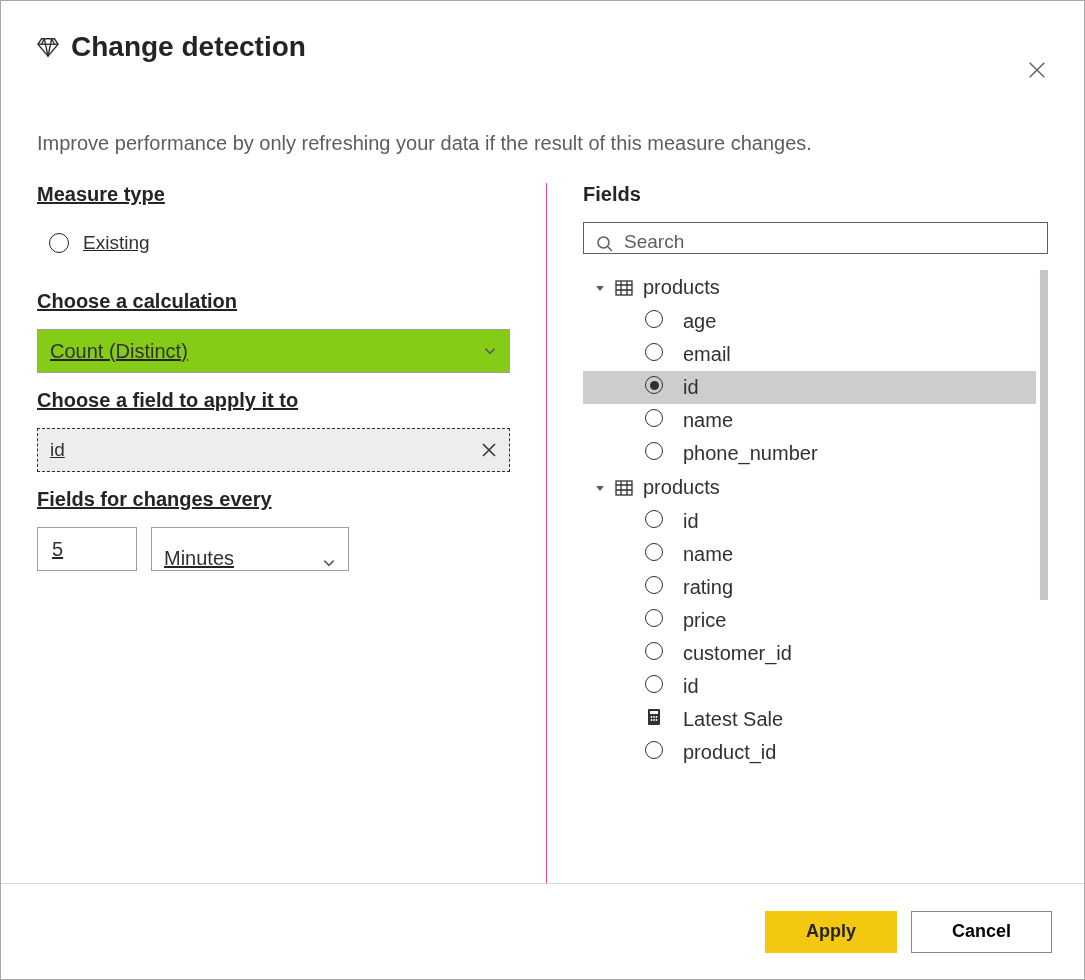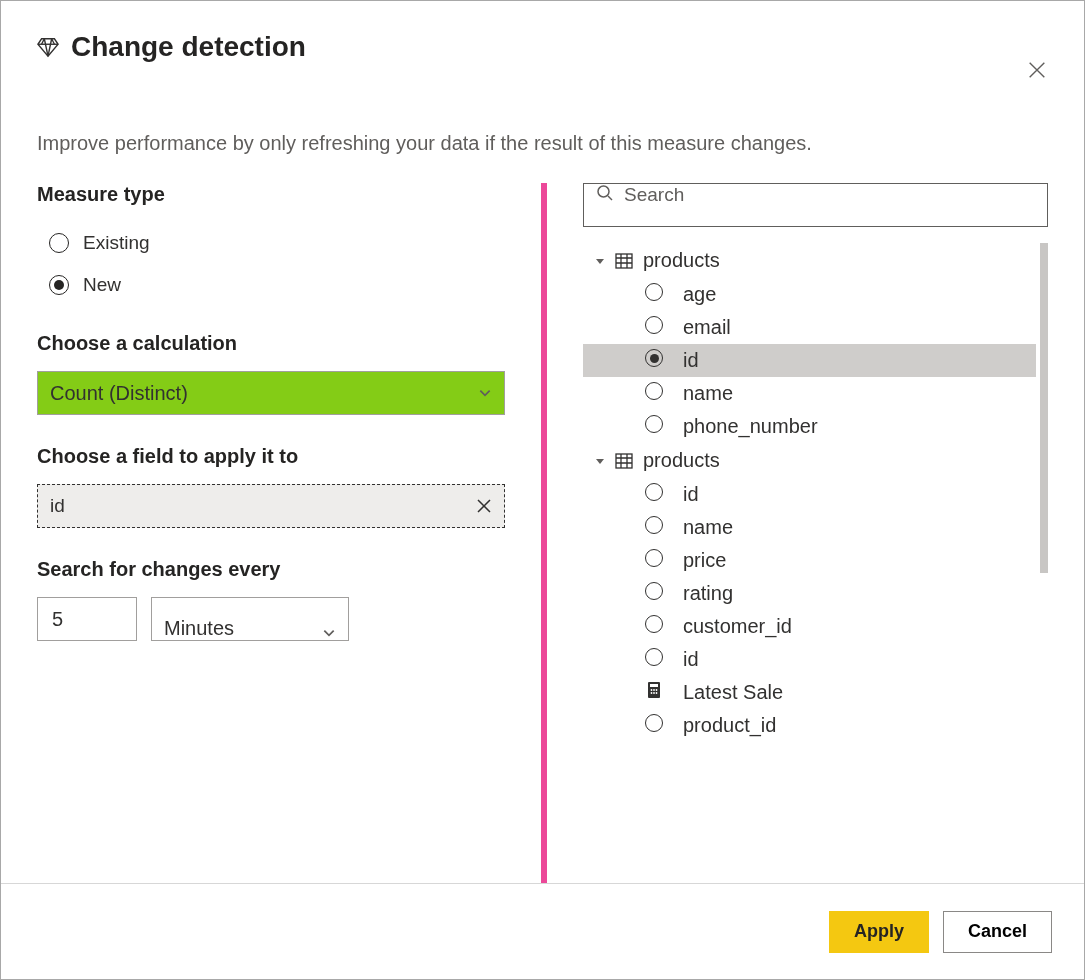--- a/index.html
+++ b/index.html
@@ -40,22 +40,23 @@
   .subtitle {
     font-size: 20px; color: #605e5c;
     margin-top: 44px; font-weight: 400;
   }
   .content {
     display: flex; flex: 1;
     margin-top: 28px; overflow: hidden;
   }
   .left-pane {
     width: 510px; flex-shrink: 0;
-    border-right: 6px solid #ec4899;
+    border-right: 1px solid #ec4899;
     padding-right: 36px;
+    text-decoration: underline;
   }
   .right-pane { flex: 1; padding-left: 36px; display: flex; flex-direction: column; }
   .section-label {
     font-size: 20px; font-weight: 700; color: #252423;
     margin-bottom: 16px;
   }
   .radio-group { margin-bottom: 26px; }
   .radio-item {
     display: flex; align-items: center; gap: 14px;
     padding: 10px 0 10px 12px; cursor: pointer;
@@ -81,38 +82,38 @@
   .chevron { width: 14px; height: 14px; }
   .field-box {
     width: 100%; height: 44px;
     border: 1.5px dashed #323130;
     background: #eeedeb;
     display: flex; align-items: center; justify-content: space-between;
     padding: 0 12px; font-size: 19px; color: #323130;
     margin-top: 4px;
   }
   .field-box .x { width: 16px; height: 16px; cursor: pointer; }
-  .mt-block { margin-top: 30px; }
+  .mt-block { margin-top: 16px; }
   .interval-row { display: flex; gap: 14px; }
   .interval-input {
     width: 100px; height: 44px;
     border: 1px solid #a19f9d; text-align: left;
     padding: 0 14px; font-size: 20px; color: #323130;
     font-family: inherit;
   }
   .interval-unit {
     width: 198px; height: 44px;
     border: 1px solid #a19f9d;
     display: flex; align-items: flex-end; justify-content: space-between;
     padding: 0 12px; font-size: 20px; color: #323130;
     cursor: pointer; background: #fff;
   }
   .search-box {
-    height: 44px; border: 1px solid #605e5c;
-    display: flex; align-items: flex-start; gap: 10px;
+    height: 32px; border: 1px solid #605e5c;
+    display: flex; align-items: flex-end; gap: 10px;
     padding: 0 12px; margin-bottom: 16px;
   }
   .search-box svg { width: 18px; height: 18px; color: #605e5c; flex-shrink: 0; }
   .search-input {
     border: none; outline: none; flex: 1;
     font-size: 19px; color: #323130; font-family: inherit;
   }
   .search-input::placeholder { color: #605e5c; }
   .tree-wrap { position: relative; flex: 1; overflow: hidden; }
   .tree { overflow-y: auto; height: 100%; padding-right: 12px; }
@@ -145,21 +146,21 @@
     background: #c8c6c4; border-radius: 0;
   }
   .footer {
     position: absolute; bottom: 0; left: 0; right: 0;
     height: 96px; border-top: 1.5px solid #d7d7d7;
     background: #fff;
     display: flex; align-items: center; justify-content: flex-end;
     gap: 14px; padding-right: 32px;
   }
   .btn {
-    height: 42px; padding: 0 24px;
+    height: 42px; padding: 0 40px;
     font-size: 18px; font-weight: 600;
     border: 1px solid #8a8886; background: #fff;
     cursor: pointer; font-family: inherit;
   }
   .btn-primary { background: #f4c811; border-color: #f4c811; color: #252423; }
 </style>
 </head>
 <body>
 
 <div class="dialog">
@@ -188,24 +189,20 @@
   <div class="content">
 
     <div class="left-pane">
 
       <div class="section-label">Measure type</div>
       <div class="radio-group">
         <div class="radio-item">
           <span class="radio-circle"></span>
           <span class="radio-label">Existing</span>
         </div>
-        <div class="radio-item">
-          <span class="radio-circle checked"></span>
-          <span class="radio-label">New</span>
-        </div>
       </div>
 
       <div class="section-label">Choose a calculation</div>
       <div class="dropdown">
         <span>Count (Distinct)</span>
         <svg class="chevron" viewBox="0 0 12 12" fill="none" stroke="#605e5c" stroke-width="1.5">
             <path d="M2 4 L6 8 L10 4"></path>
           </svg>
       </div>
 
@@ -213,35 +210,36 @@
         <div class="section-label">Choose a field to apply it to</div>
         <div class="field-box">
           <span>id</span>
           <svg class="x" viewBox="0 0 16 16" stroke="#323130" stroke-width="1.5" fill="none">
               <path d="M2 2 L14 14 M14 2 L2 14"></path>
             </svg>
         </div>
       </div>
 
       <div class="mt-block">
-        <div class="section-label">Search for changes every</div>
+        <div class="section-label">Fields for changes every</div>
         <div class="interval-row">
           <input class="interval-input" value="5" style="">
           <div class="interval-unit">
             <span>Minutes</span>
             <svg class="chevron" viewBox="0 0 12 12" fill="none" stroke="#605e5c" stroke-width="1.5">
                 <path d="M2 4 L6 8 L10 4"></path>
               </svg>
           </div>
         </div>
       </div>
 
     </div>
 
     <div class="right-pane">
+      <div class="section-label">Fields</div>
       <div class="search-box">
         <svg viewBox="0 0 18 18" fill="none" stroke="#605e5c" stroke-width="1.5">
             <circle cx="7.5" cy="7.5" r="5.5"></circle>
             <path d="M12 12 L16 16"></path>
           </svg>
         <input class="search-input" placeholder="Search" style="">
       </div>
 
       <div class="tree-wrap">
         <div class="tree" id="tree">
@@ -288,25 +286,25 @@
             <div class="tree-field">
               <span class="field-radio"></span>
               <span class="tree-label">id</span>
             </div>
             <div class="tree-field">
               <span class="field-radio"></span>
               <span class="tree-label">name</span>
             </div>
             <div class="tree-field">
               <span class="field-radio"></span>
+              <span class="tree-label">rating</span>
+            </div>
+            <div class="tree-field">
+              <span class="field-radio"></span>
               <span class="tree-label">price</span>
-            </div>
-            <div class="tree-field">
-              <span class="field-radio"></span>
-              <span class="tree-label">rating</span>
             </div>
             <div class="tree-field">
               <span class="field-radio"></span>
               <span class="tree-label">customer_id</span>
             </div>
             <div class="tree-field">
               <span class="field-radio"></span>
               <span class="tree-label">id</span>
             </div>
             <div class="tree-field">

